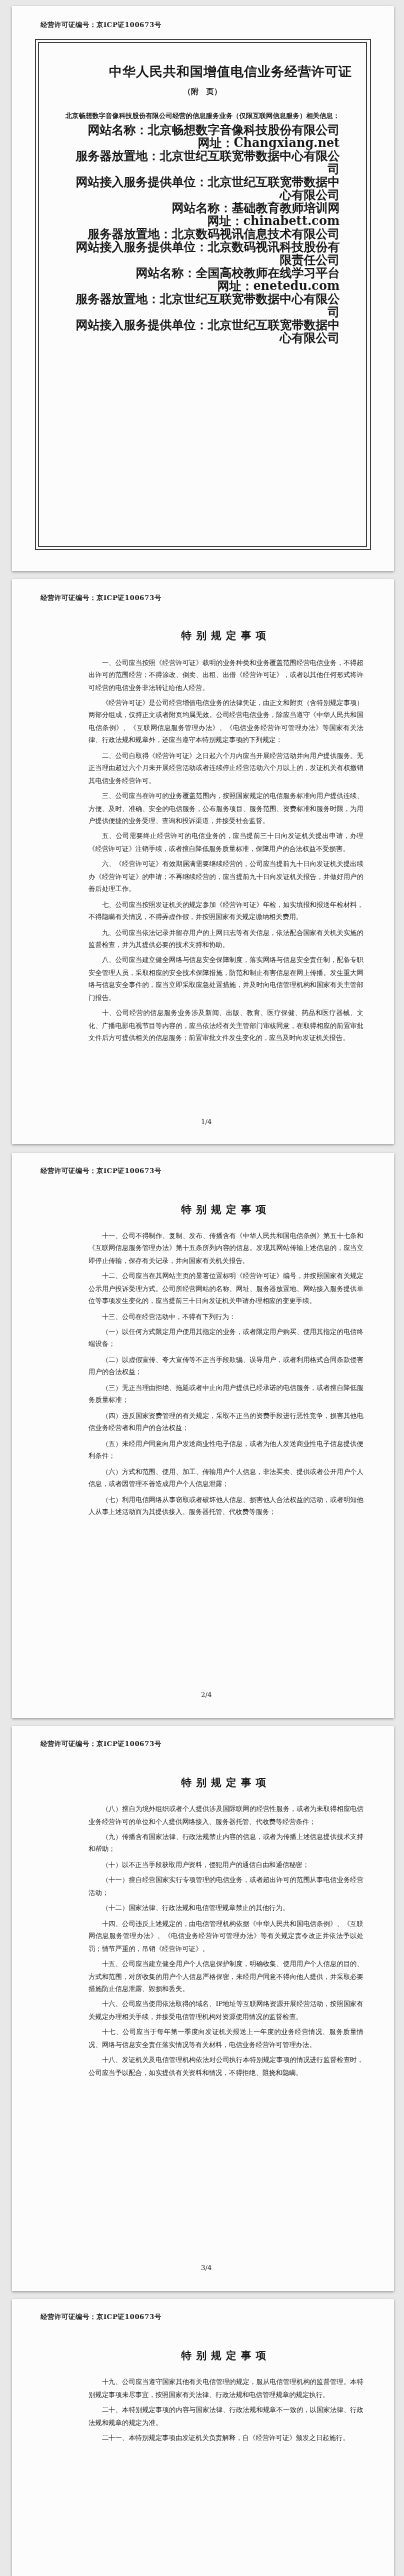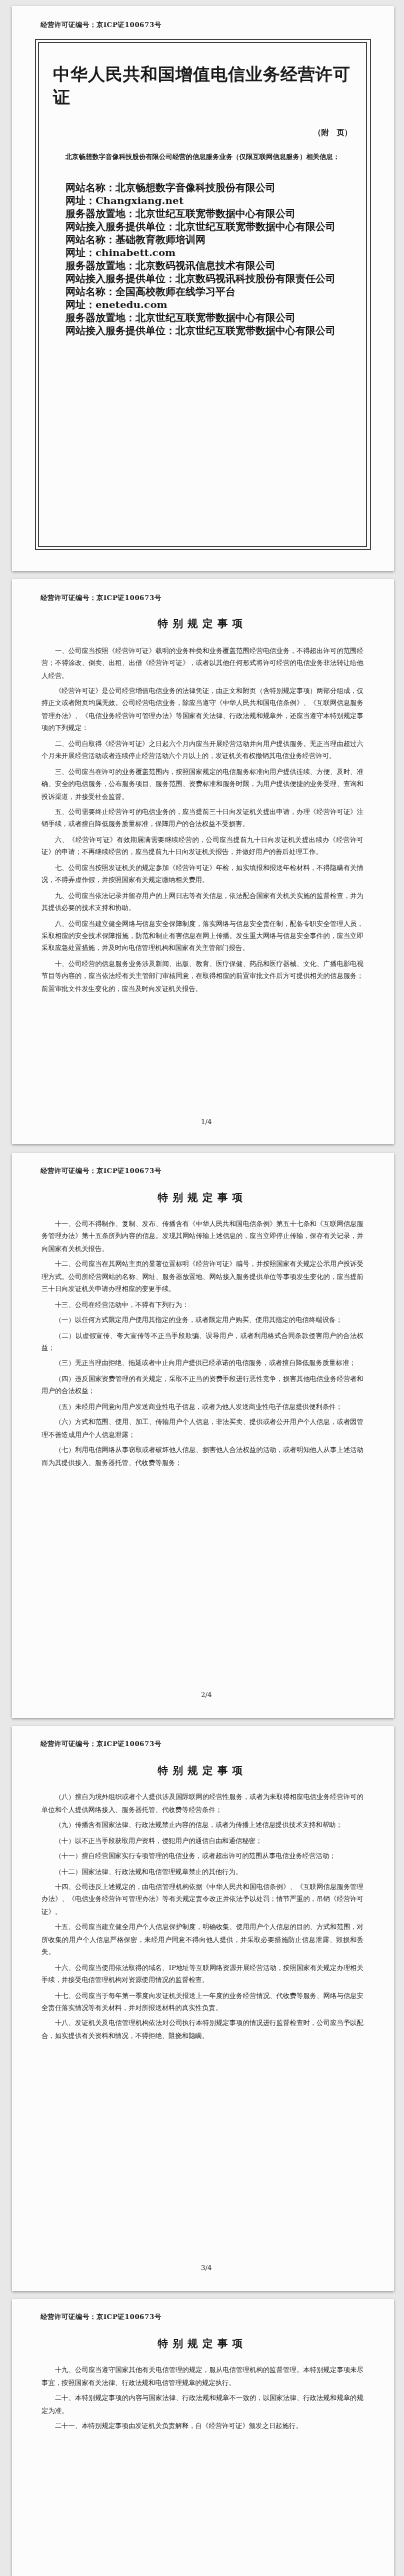--- a/index.html
+++ b/index.html
@@ -13,20 +13,21 @@
   .stage { width: 405px; padding-top: 6.2px; }
   .page {
     position: relative;
     width: 382px;
     height: 565px;
     margin: 0 auto 8.2px auto;
     background: #fcfcfc;
     box-shadow: 0 0.5px 2.6px rgba(0,0,0,0.35);
     box-sizing: border-box;
     overflow: hidden;
+    padding-left: 47px;
   }
   .page-header {
     position: absolute;
     top: 14.4px;
     left: 29px;
     font-size: 6.7px;
     font-weight: bold;
     letter-spacing: 0.3px;
   }
   
@@ -37,49 +38,49 @@
     padding: 2.1px;
   }
   .cert-inner {
     border: 0.5px solid #3f3f3f;
     height: 100%;
     box-sizing: border-box;
     padding: 17.5px 14.4px 0 14.4px;
   }
   .cert-title {
     margin: 2.1px 0 0 0;
-    text-align: left;
-    font-size: 17px;
+    text-align: right;
+    font-size: 13px;
     font-weight: bold;
     letter-spacing: 0.5px;
   }
   .cert-subtitle {
-    text-align: right;
+    text-align: center;
     font-size: 7.7px;
     font-weight: bold;
-    margin-top: 19px;
+    margin-top: 6px;
   }
   .cert-intro {
     font-size: 6.7px;
     font-weight: bold;
     line-height: 13px;
     text-align: justify;
     margin: 13.4px 12.4px 0 12.4px;
   }
   .cert-lines {
-    margin-top: 17px;
-    font-size: 10px;
+    margin-top: 1px;
+    font-size: 12px;
     font-weight: bold;
     line-height: 13px;
-    text-align: left;
+    text-align: right;
     padding: 0 12.4px;
   }
   
   .prov-title {
-    margin: 0;
+    margin: 12px;
     padding-top: 38px;
     text-align: center;
     font-size: 10.3px;
     font-weight: bold;
     letter-spacing: 4.6px;
   }
   .prov-body {
     margin: 13.4px 30px 0 30px;
     font-size: 6.7px;
     line-height: 12.4px;
@@ -177,21 +178,21 @@
     <h2 class="prov-title">特别规定事项</h2>
     <div class="prov-body">
           <p>（八）擅自为境外组织或者个人提供涉及国际联网的经营性服务，或者为未取得相应电信业务经营许可的单位和个人提供网络接入、服务器托管、代收费等经营条件；</p>
           <p>（九）传播含有国家法律、行政法规禁止内容的信息，或者为传播上述信息提供技术支持和帮助；</p>
           <p>（十）以不正当手段获取用户资料，侵犯用户的通信自由和通信秘密；</p>
           <p>（十一）擅自经营国家实行专项管理的电信业务，或者超出许可的范围从事电信业务经营活动；</p>
           <p>（十二）国家法律、行政法规和电信管理规章禁止的其他行为。</p>
           <p>十四、公司违反上述规定的，由电信管理机构依据《中华人民共和国电信条例》、《互联网信息服务管理办法》、《电信业务经营许可管理办法》等有关规定责令改正并依法予以处罚；情节严重的，吊销《经营许可证》。</p>
           <p>十五、公司应当建立健全用户个人信息保护制度，明确收集、使用用户个人信息的目的、方式和范围，对所收集的用户个人信息严格保密，未经用户同意不得向他人提供，并采取必要措施防止信息泄露、毁损和丢失。</p>
           <p>十六、公司应当使用依法取得的域名、IP地址等互联网络资源开展经营活动，按照国家有关规定办理相关手续，并接受电信管理机构对资源使用情况的监督检查。</p>
-          <p>十七、公司应当于每年第一季度向发证机关报送上一年度的业务经营情况、代收费等服务、网络与信息安全责任落实情况等有关材料，并对所报送材料的真实性负责。</p>
+          <p>十七、公司应当于每年第一季度向发证机关报送上一年度的业务经营情况、服务质量情况、网络与信息安全责任落实情况等有关材料，电信业务经营许可管理办法。</p>
           <p>十八、发证机关及电信管理机构依法对公司执行本特别规定事项的情况进行监督检查时，公司应当予以配合，如实提供有关资料和情况，不得拒绝、阻挠和隐瞒。</p>
         </div>
     <div class="page-footer">3/4</div>
   </section>
 
   <section class="page prov-page">
     <div class="page-header">
       <span class="hdr-label">经营许可证编号：</span><span class="hdr-num">京ICP证100673号</span>
     </div>
     <h2 class="prov-title">特别规定事项</h2>

